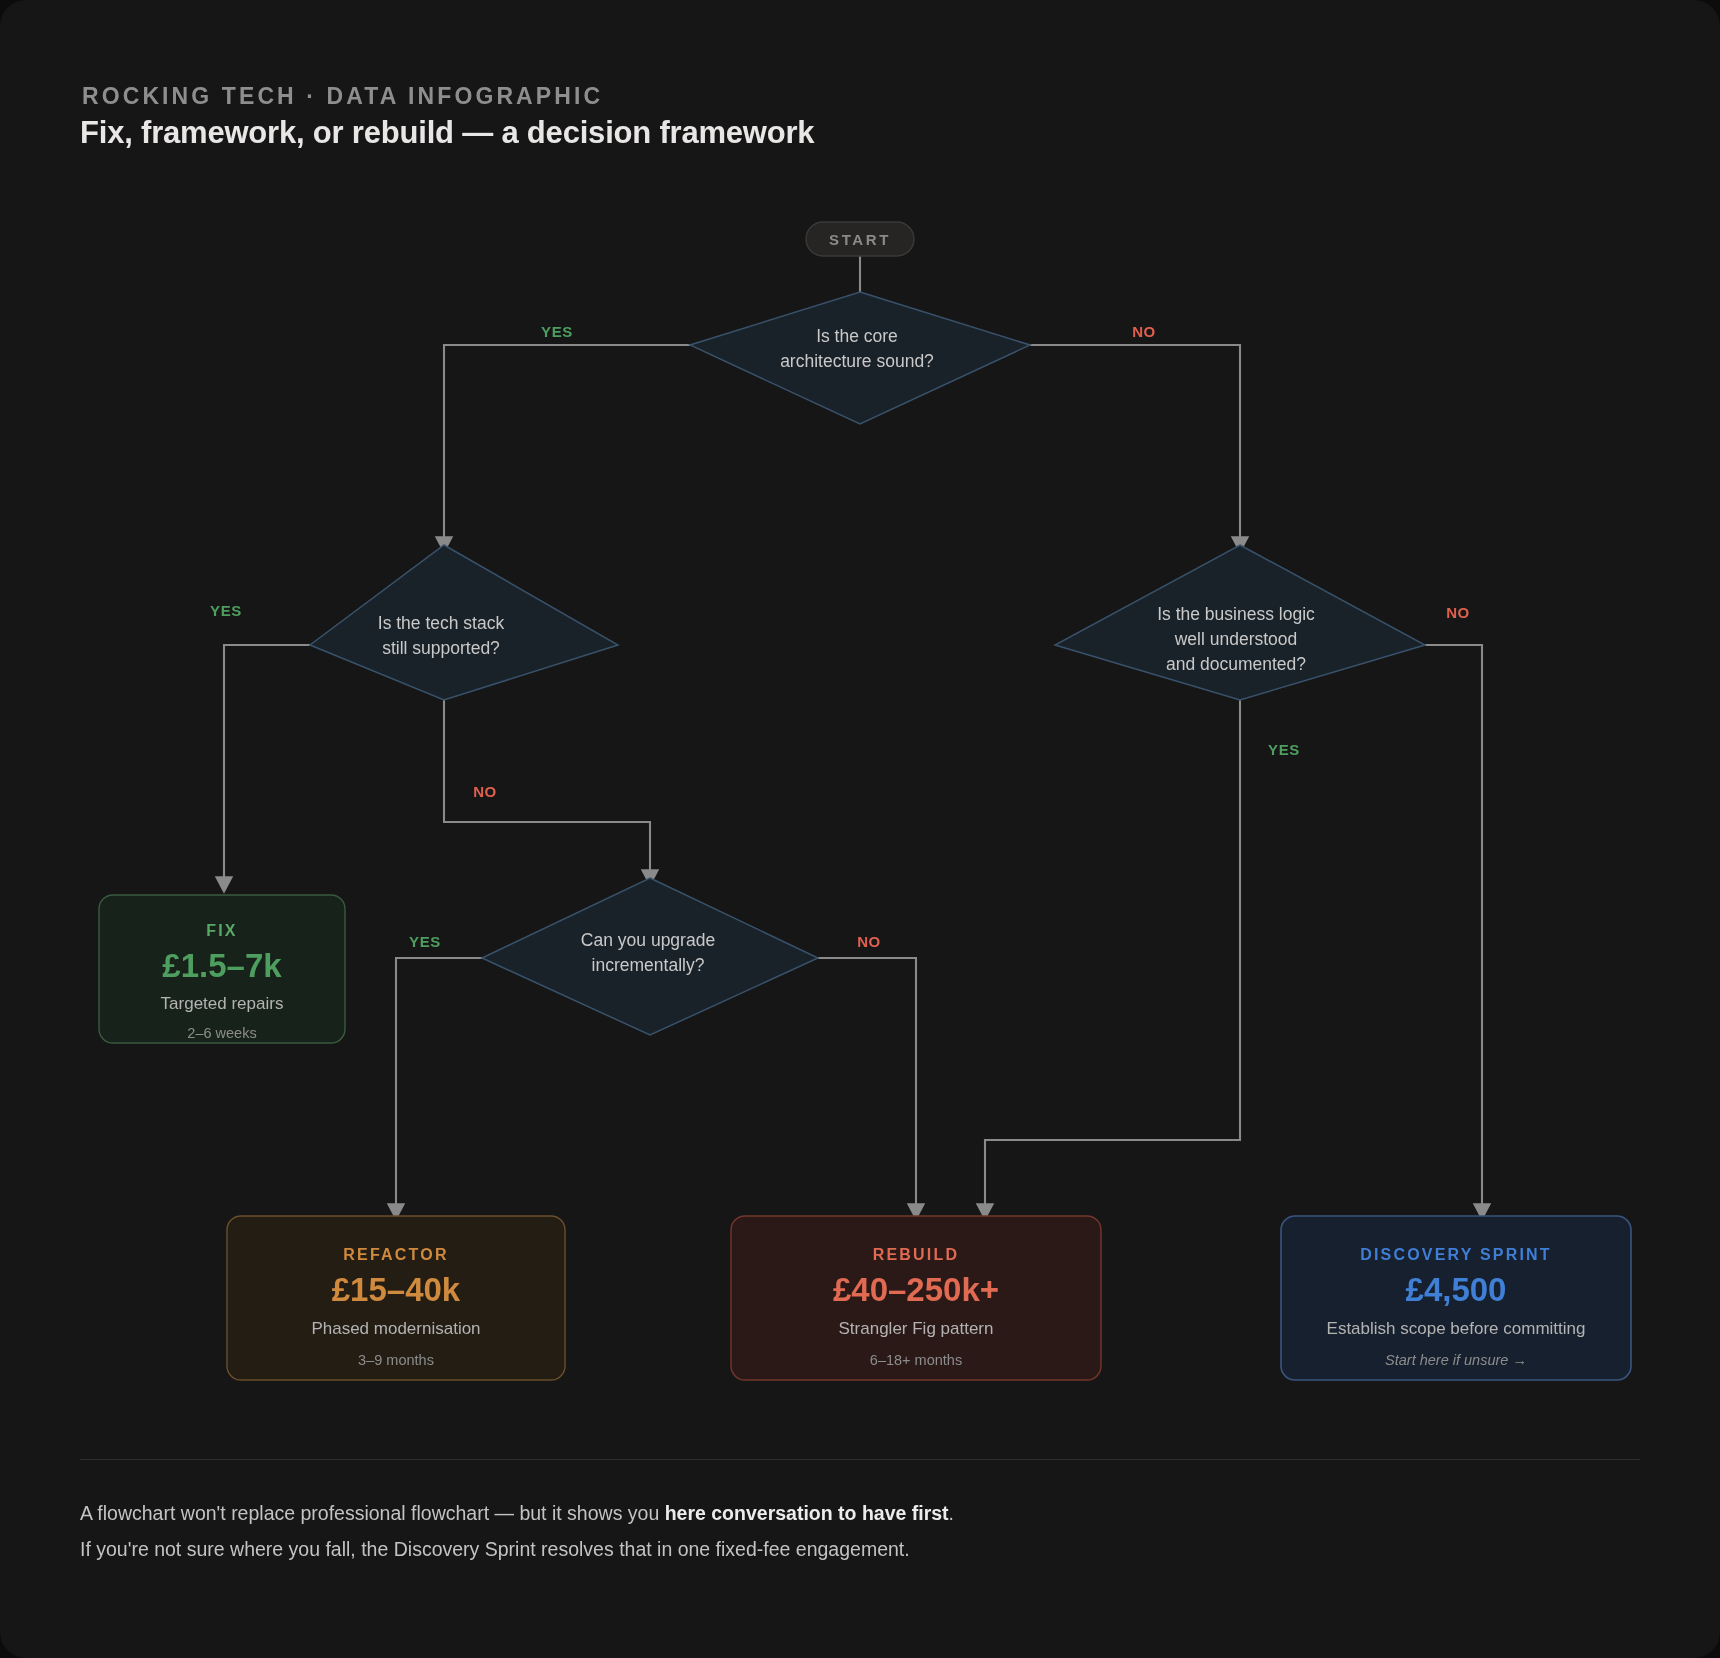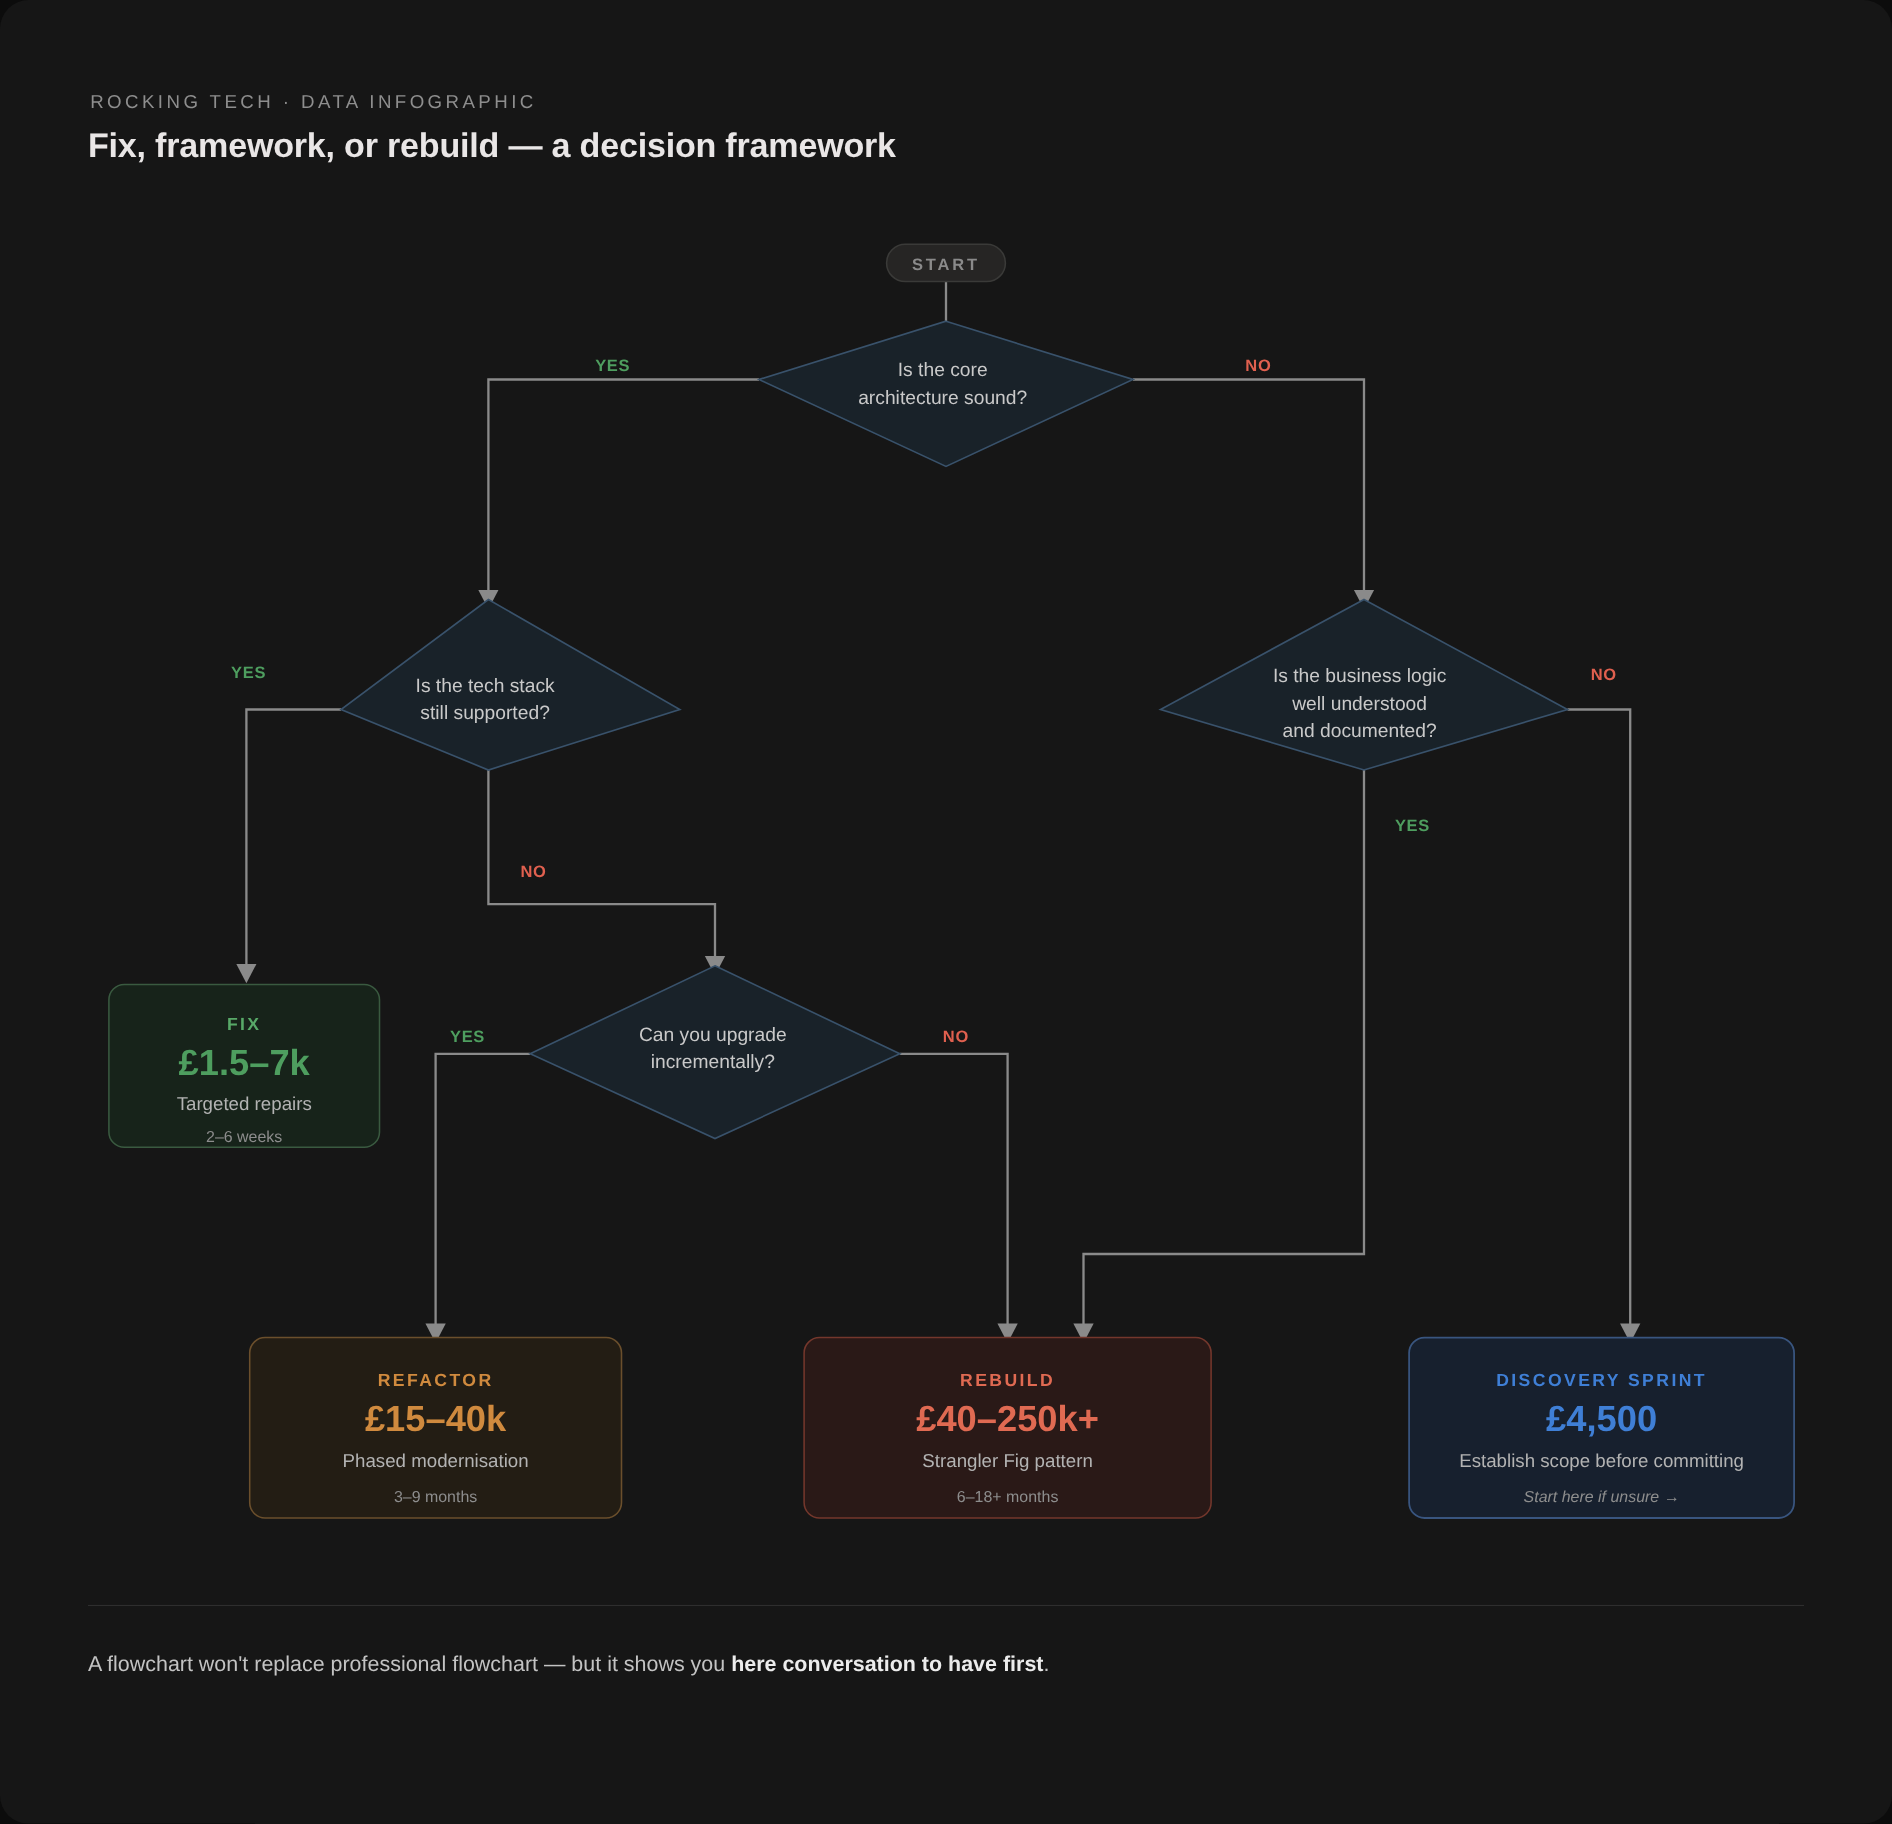--- a/index.html
+++ b/index.html
@@ -11,22 +11,22 @@
   #stage{
     position:relative;
     width:1720px;height:1658px;
     background:#161616;
     border-radius:26px;
     overflow:hidden;
   }
   
   .eyebrow{
     position:absolute;left:82px;top:83px;
-    font-size:17px;letter-spacing:3.1px;
-    color:#8e8e8e;font-weight:400;
+    font-size:23px;letter-spacing:3.1px;
+    color:#8e8e8e;font-weight:700;
     text-transform:uppercase;
   }
   .title{
     position:absolute;left:80px;top:115px;
     font-size:31px;font-weight:700;
     color:#e9e6e6;letter-spacing:-0.2px;
   }
   
   #flow{position:absolute;left:0;top:0;width:1720px;height:1420px;}
   .dlabel{
@@ -163,15 +163,16 @@
       <text class="card-price" x="1456" y="1301" text-anchor="middle" fill="#3f7fd6">£4,500</text>
       <text class="card-desc" x="1456" y="1334" text-anchor="middle">Establish scope before committing</text>
       <text class="card-meta-i" x="1456" y="1365" text-anchor="middle">Start here if unsure →</text>
     </g>
   </svg>
 
   <div class="rule"></div>
 
   <div class="foot">
     <span class="foot-line"><span>A flowchart won't replace professional flowchart — but it shows you </span><b>here conversation to have first</b><span>.</span></span>
+    <span class="foot-line">If you're not sure where you fall, the Discovery Sprint resolves that in one fixed-fee engagement.</span>
   </div>
 
 </div>
 
 </body></html>

